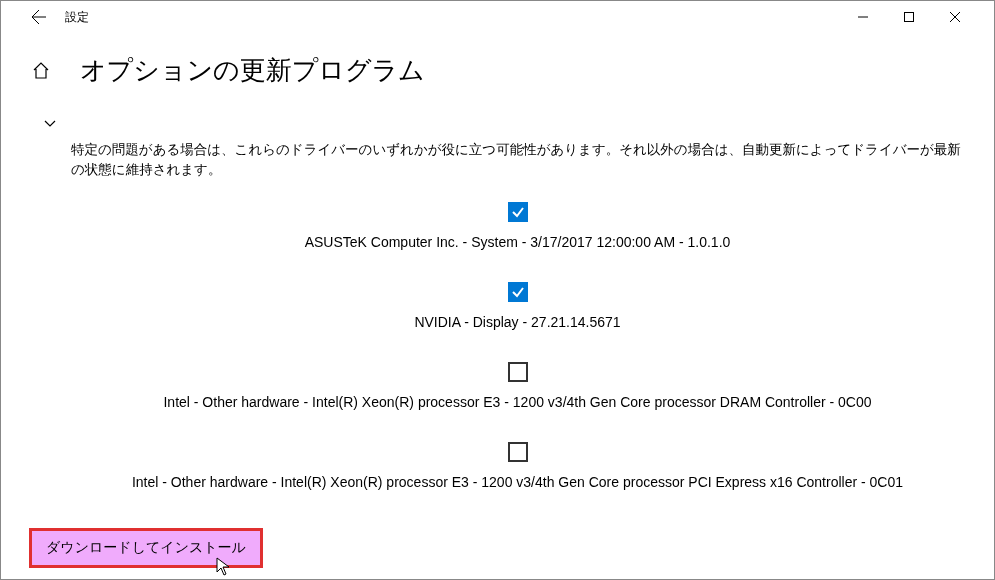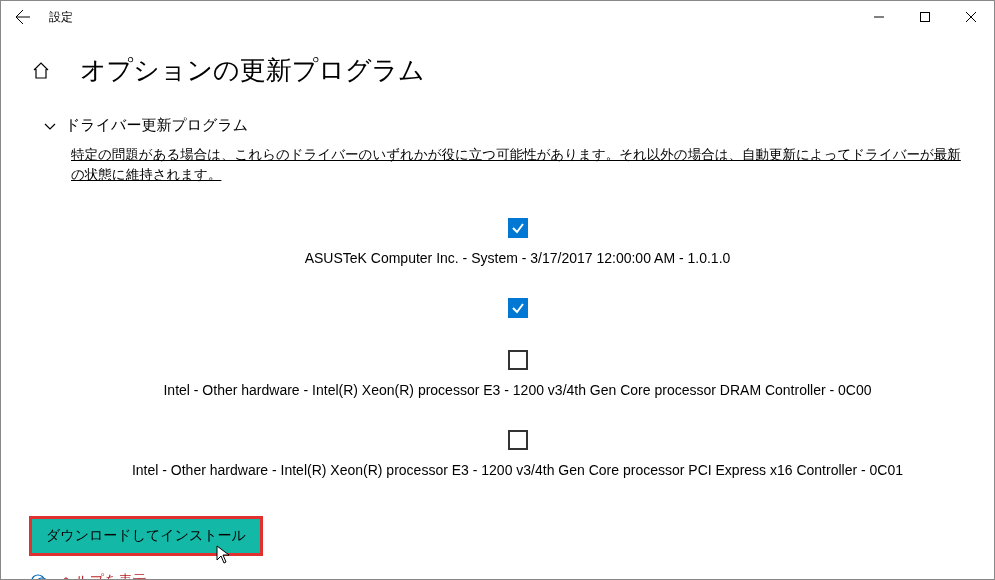--- a/index.html
+++ b/index.html
@@ -12,21 +12,21 @@
       height: 580px;
       border: 1px solid #888;
       display: flex;
       flex-direction: column;
       overflow: hidden;
     }
     .titlebar {
       height: 32px;
       display: flex;
       align-items: center;
-      padding: 0;
+      padding: 16px;
     }
     .back-btn {
       width: 44px;
       height: 32px;
       display: flex;
       align-items: center;
       justify-content: center;
       cursor: pointer;
     }
     .title-text {
@@ -78,22 +78,21 @@
       margin-bottom: 10px;
       cursor: pointer;
     }
     .section-title {
       font-size: 15px;
     }
     .section-description {
       margin-left: 40px;
       font-size: 13.5px;
       line-height: 1.5;
-      margin-bottom: 32px;
-      text-decoration: underline;
+      margin-bottom: 21px;
     }
     .update-list {
       margin-left: 40px;
     }
     .update-item {
       display: flex;
       align-items: center;
       gap: 12px;
       margin-bottom: 32px;
       flex-direction: column;
@@ -111,21 +110,21 @@
     .checkbox.checked {
       background: #0078D4;
       border-color: #0078D4;
     }
     .checkbox.checked svg { display: block; }
     .checkbox svg { display: none; }
     .update-label {
       font-size: 14px;
     }
     .download-btn {
-      background: #14b8a6;
+      background: #f0abfc;
       border: 1px solid #999;
       padding: 8px 14px;
       font-size: 14px;
       cursor: pointer;
       outline: 3px solid #e03030;
       outline-offset: -1px;
       display: inline-block;
       margin-top: 8px;
       margin-bottom: 18px;
       position: relative;
@@ -183,39 +182,39 @@
         </svg>
     </span>
     <h1 class="page-title">オプションの更新プログラム</h1>
   </div>
 
 
   <div class="section-header">
     <svg width="14" height="14" viewBox="0 0 14 14">
         <path d="M2 5 L7 10 L12 5" stroke="#000" stroke-width="1.2" fill="none"></path>
       </svg>
-    <span class="section-title">ドライバー更新プログラム</span>
   </div>
   <p class="section-description">特定の問題がある場合は、これらのドライバーのいずれかが役に立つ可能性があります。それ以外の場合は、自動更新によってドライバーが最新の状態に維持されます。</p>
 
   <div class="update-list">
     <div class="update-item">
       <div class="checkbox checked">
         <svg width="14" height="14" viewBox="0 0 14 14">
             <path d="M2 7 L6 11 L12 3" stroke="#fff" stroke-width="2" fill="none"></path>
           </svg>
       </div>
       <span class="update-label">ASUSTeK Computer Inc. - System - 3/17/2017 12:00:00 AM - 1.0.1.0</span>
     </div>
     <div class="update-item">
       <div class="checkbox checked">
         <svg width="14" height="14" viewBox="0 0 14 14">
             <path d="M2 7 L6 11 L12 3" stroke="#fff" stroke-width="2" fill="none"></path>
           </svg>
       </div>
+      <span class="update-label">NVIDIA - Display - 27.21.14.5671</span>
     </div>
     <div class="update-item">
       <div class="checkbox">
         
       </div>
       <span class="update-label">Intel - Other hardware - Intel(R) Xeon(R) processor E3 - 1200 v3/4th Gen Core processor DRAM Controller - 0C00</span>
     </div>
     <div class="update-item">
       <div class="checkbox">
         

